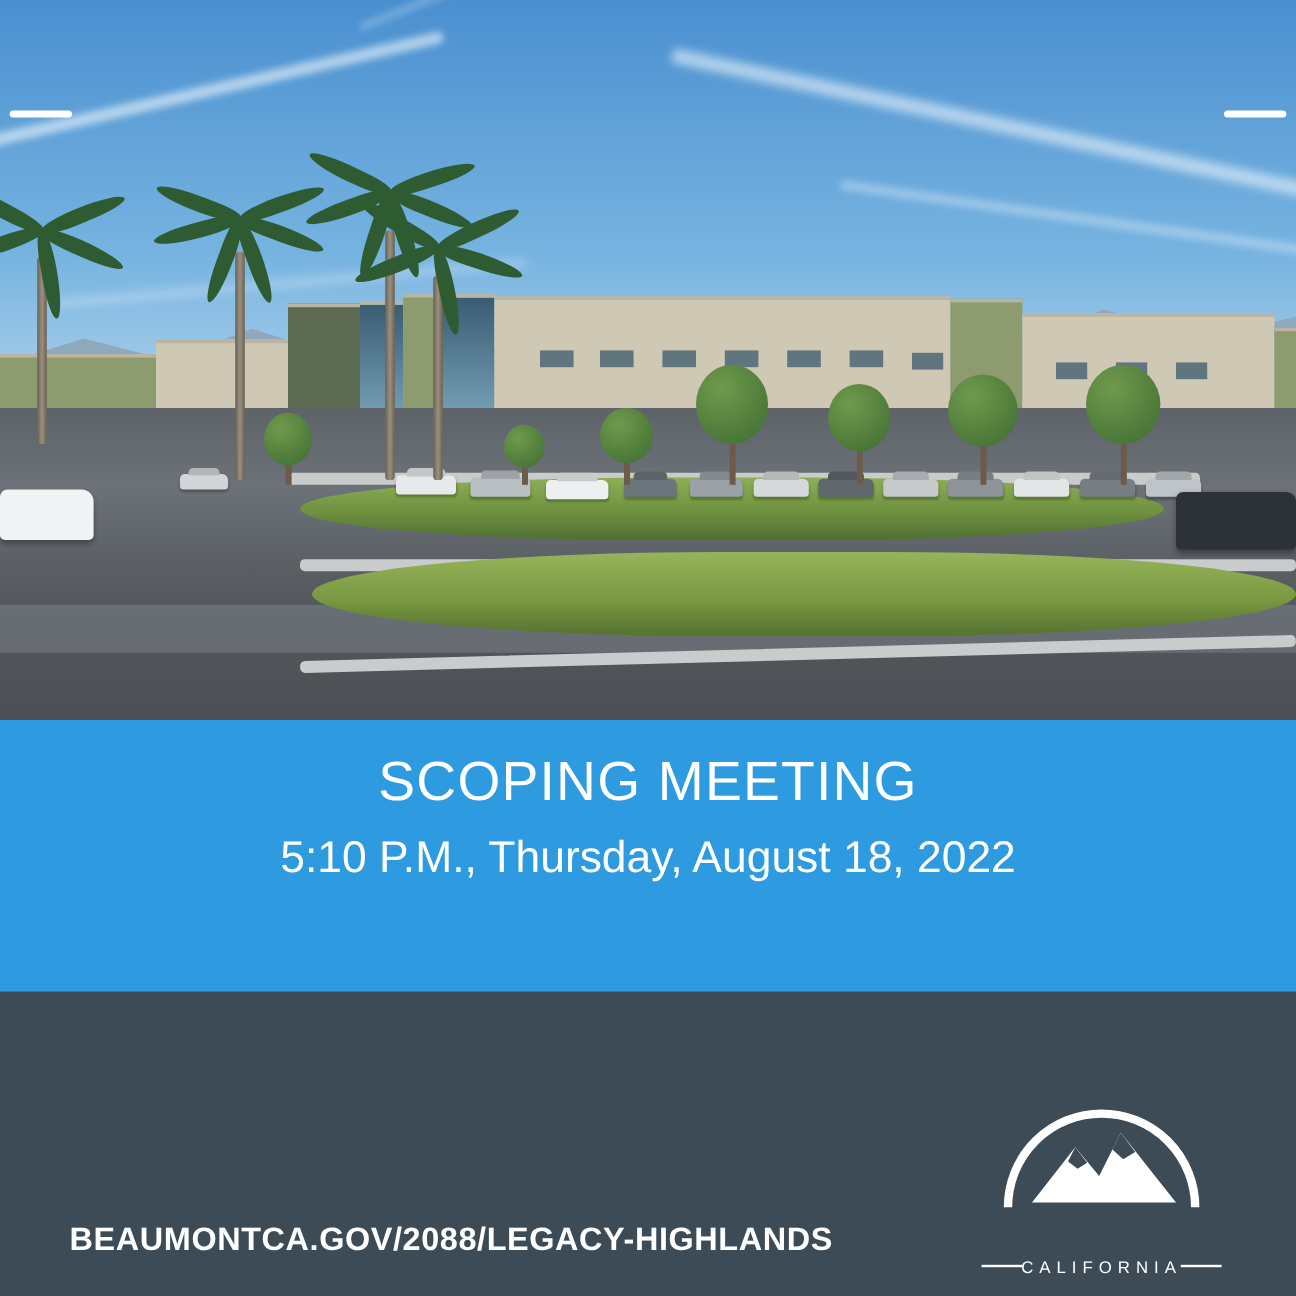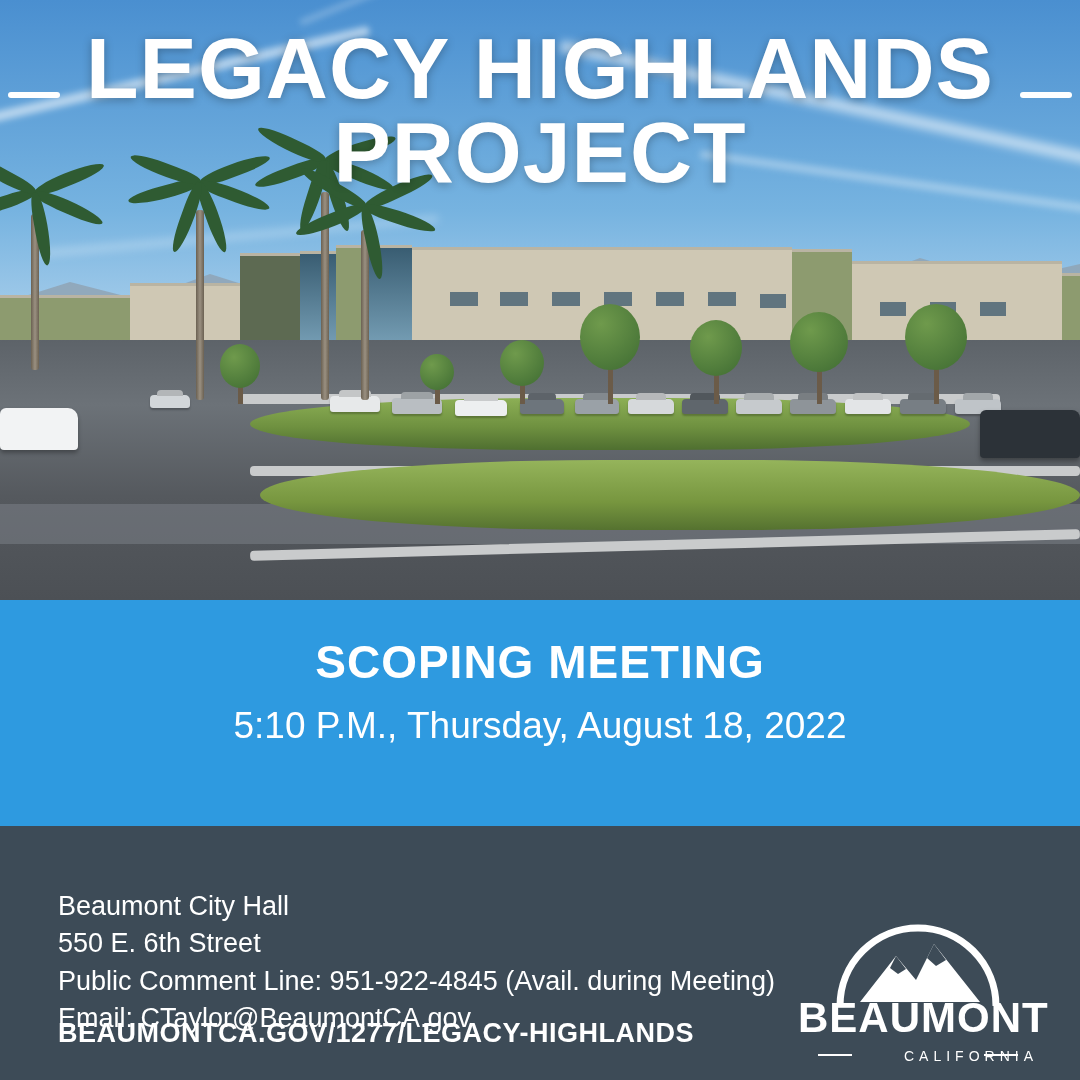--- a/index.html
+++ b/index.html
@@ -216,22 +216,21 @@
     width: 1080px;
     height: 226px;
     background: #2e9ae0;
     color: #ffffff;
     text-align: center;
   }
   .meeting-heading {
     font-size: 46px;
     letter-spacing: 1px;
     padding-top: 24px;
-    font-weight: bold;
-    margin-top: 11px;
+    font-weight: normal;
   }
   .meeting-time {
     font-size: 37px;
     padding-top: 16px;
     font-weight: normal;
   }
   .meeting-note {
     font-size: 26px;
     padding-top: 32px;
     font-weight: normal;
@@ -283,21 +282,21 @@
     width: 240px;
     text-align: center;
     font-size: 42px;
     font-weight: bold;
     letter-spacing: 1px;
   }
   .logo-sub {
     position: absolute;
     left: 0; bottom: 2px;
     width: 240px;
-    text-align: right;
+    text-align: center;
     font-size: 14px;
     letter-spacing: 5px;
   }
   .logo-sub-rule {
     position: absolute;
     bottom: 10px;
     height: 2px;
     background: #fff;
     width: 34px;
   }
@@ -442,46 +441,35 @@
         <div class="frond" style="transform:rotate(-152deg);"></div>
         <div class="frond" style="transform:rotate(80deg);"></div>
       </div>
     </div>
   </div>
 
   <div class="title-rules">
     <div class="rule left"></div>
     <div class="rule right"></div>
   </div>
-  <div class="title-wrap">
-    <span class="title-line">LEGACY HIGHLANDS</span>
-    <span class="title-line">PROJECT</span>
-  </div>
 
   <div class="blue-band">
     <div class="meeting-heading">SCOPING MEETING</div>
     <div class="meeting-time">5:10 P.M., Thursday, August 18, 2022</div>
   </div>
 
   <div class="footer">
-    <div class="footer-lines">
-      <div>Beaumont City Hall</div>
-      <div>550 E. 6th Street</div>
-      <div>Public Comment Line: 951-922-4845 (Avail. during Meeting)</div>
-      <div>Email: CTaylor@BeaumontCA.gov</div>
-    </div>
-    <div class="footer-url">BEAUMONTCA.GOV/1277/LEGACY-HIGHLANDS</div>
+    <div class="footer-url">BEAUMONTCA.GOV/2088/LEGACY-HIGHLANDS</div>
 
     <div class="logo">
       <svg width="240" height="120" viewBox="0 0 240 120">
         <path d="M42 108 A78 78 0 0 1 198 108" fill="none" stroke="#ffffff" stroke-width="7"></path>
         <path d="M62 104 L98 58 L118 82 L136 46 L182 104 Z" fill="#ffffff"></path>
         <path d="M98 58 L108 71 L100 76 L92 70 Z" fill="#3d4b57"></path>
         <path d="M136 46 L148 62 L138 68 L129 60 Z" fill="#3d4b57"></path>
       </svg>
-      <div class="logo-word">BEAUMONT</div>
       <div class="logo-sub-rule" style="left:20px;"></div>
       <div class="logo-sub-rule" style="right:20px;"></div>
       <div class="logo-sub">CALIFORNIA</div>
     </div>
   </div>
 
 </div>
 
 </body></html>

